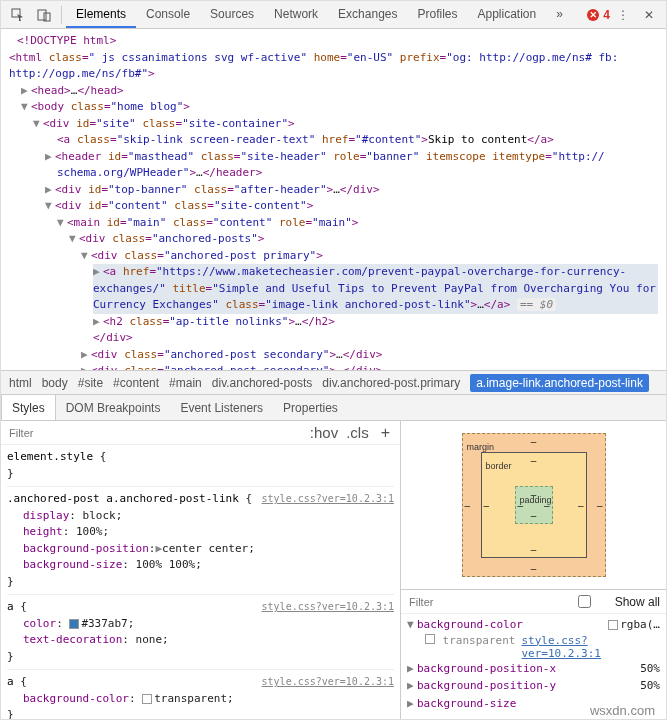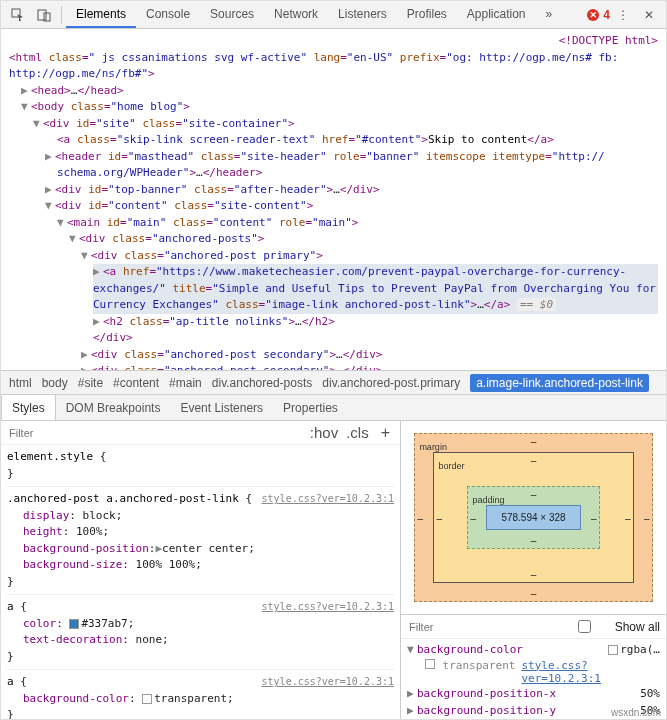--- a/index.html
+++ b/index.html
@@ -138,37 +138,37 @@
         <rect x="1" y="2" width="8" height="10" fill="none" stroke="#555"></rect>
         <rect x="7" y="5" width="6" height="8" fill="none" stroke="#555"></rect>
       </svg>
   </div>
   <div class="divider"></div>
   <div class="tabs">
     <div class="tab active">Elements</div>
     <div class="tab">Console</div>
     <div class="tab">Sources</div>
     <div class="tab">Network</div>
-    <div class="tab">Listeners</div>
+    <div class="tab">Exchanges</div>
     <div class="tab">Profiles</div>
     <div class="tab">Application</div>
     <div class="tab">»</div>
   </div>
   <div class="spacer"></div>
   <div class="err">
     <span class="errcircle">✕</span>
     <span>4</span>
   </div>
   <div class="icon-btn">⋮</div>
   <div class="icon-btn">✕</div>
 </div>
 
 <div class="elements-panel mono">
-<div class="line" style="margin-left:8px;text-align:right;"><span class="tag">&lt;!DOCTYPE html&gt;</span></div>
-<div class="line" style="margin-left:0px;"><span class="tag">&lt;html <span class="attr-name">class</span>=<span class="attr-value">" js cssanimations svg wf-active"</span> <span class="attr-name">lang</span>=<span class="attr-value">"en-US"</span> <span class="attr-name">prefix</span>=<span class="attr-value">"og: http://ogp.me/ns# fb:</span></span></div>
+<div class="line" style="margin-left:8px;"><span class="tag">&lt;!DOCTYPE html&gt;</span></div>
+<div class="line" style="margin-left:0px;"><span class="tag">&lt;html <span class="attr-name">class</span>=<span class="attr-value">" js cssanimations svg wf-active"</span> <span class="attr-name">home</span>=<span class="attr-value">"en-US"</span> <span class="attr-name">prefix</span>=<span class="attr-value">"og: http://ogp.me/ns# fb:</span></span></div>
 <div class="line" style="margin-left:0px;"><span class="attr-value">http://ogp.me/ns/fb#"</span><span class="tag">&gt;</span></div>
 <div class="line" style="margin-left:12px;"><span class="arrow">▶</span><span class="tag">&lt;head&gt;</span>…<span class="tag">&lt;/head&gt;</span></div>
 <div class="line" style="margin-left:12px;"><span class="arrow">▼</span><span class="tag">&lt;body <span class="attr-name">class</span>=<span class="attr-value">"home blog"</span>&gt;</span></div>
 <div class="line" style="margin-left:24px;"><span class="arrow">▼</span><span class="tag">&lt;div <span class="attr-name">id</span>=<span class="attr-value">"site"</span> <span class="attr-name">class</span>=<span class="attr-value">"site-container"</span>&gt;</span></div>
 <div class="line" style="margin-left:48px;"><span class="tag">&lt;a <span class="attr-name">class</span>=<span class="attr-value">"skip-link screen-reader-text"</span> <span class="attr-name">href</span>=<span class="attr-value">"#content"</span>&gt;</span><span class="text-node">Skip to content</span><span class="tag">&lt;/a&gt;</span></div>
 <div class="line" style="margin-left:36px;"><span class="arrow">▶</span><span class="tag">&lt;header <span class="attr-name">id</span>=<span class="attr-value">"masthead"</span> <span class="attr-name">class</span>=<span class="attr-value">"site-header"</span> <span class="attr-name">role</span>=<span class="attr-value">"banner"</span> <span class="attr-name">itemscope</span> <span class="attr-name">itemtype</span>=<span class="attr-value">"http://</span></span></div>
 <div class="line" style="margin-left:48px;"><span class="attr-value">schema.org/WPHeader"</span><span class="tag">&gt;</span>…<span class="tag">&lt;/header&gt;</span></div>
 <div class="line" style="margin-left:36px;"><span class="arrow">▶</span><span class="tag">&lt;div <span class="attr-name">id</span>=<span class="attr-value">"top-banner"</span> <span class="attr-name">class</span>=<span class="attr-value">"after-header"</span>&gt;</span>…<span class="tag">&lt;/div&gt;</span></div>
 <div class="line" style="margin-left:36px;"><span class="arrow">▼</span><span class="tag">&lt;div <span class="attr-name">id</span>=<span class="attr-value">"content"</span> <span class="attr-name">class</span>=<span class="attr-value">"site-content"</span>&gt;</span></div>
 <div class="line" style="margin-left:48px;"><span class="arrow">▼</span><span class="tag">&lt;main <span class="attr-name">id</span>=<span class="attr-value">"main"</span> <span class="attr-name">class</span>=<span class="attr-value">"content"</span> <span class="attr-name">role</span>=<span class="attr-value">"main"</span>&gt;</span></div>
@@ -255,21 +255,20 @@
           <span class="bm-dash bm-t">–</span>
           <span class="bm-dash bm-b">–</span>
           <span class="bm-dash bm-l">–</span>
           <span class="bm-dash bm-r">–</span>
           <div class="bm bm-padding">
             <span class="bm-label">padding</span>
             <span class="bm-dash bm-t">–</span>
             <span class="bm-dash bm-b">–</span>
             <span class="bm-dash bm-l">–</span>
             <span class="bm-dash bm-r">–</span>
-            <div class="bm-content">578.594 × 328</div>
           </div>
         </div>
       </div>
     </div>
     <div class="computed-filter">
       <input placeholder="Filter" style="">
       <input type="checkbox" style="">
       <span>Show all</span>
     </div>
     <div class="computed-list">
@@ -296,13 +295,13 @@
       </div>
       <div class="crow">
         <span class="carrow">▶</span>
         <span class="cname">background-size</span>
         <span class="cval"></span>
       </div>
     </div>
   </div>
 </div>
 
-<div style="position:absolute; bottom:2px; right:6px; font-size:10px; color:#888;">wsxdn.com</div>
+<div style="position:absolute; bottom:2px; right:12px; font-size:13px; color:#888;">wsxdn.com</div>
 
 </body></html>

